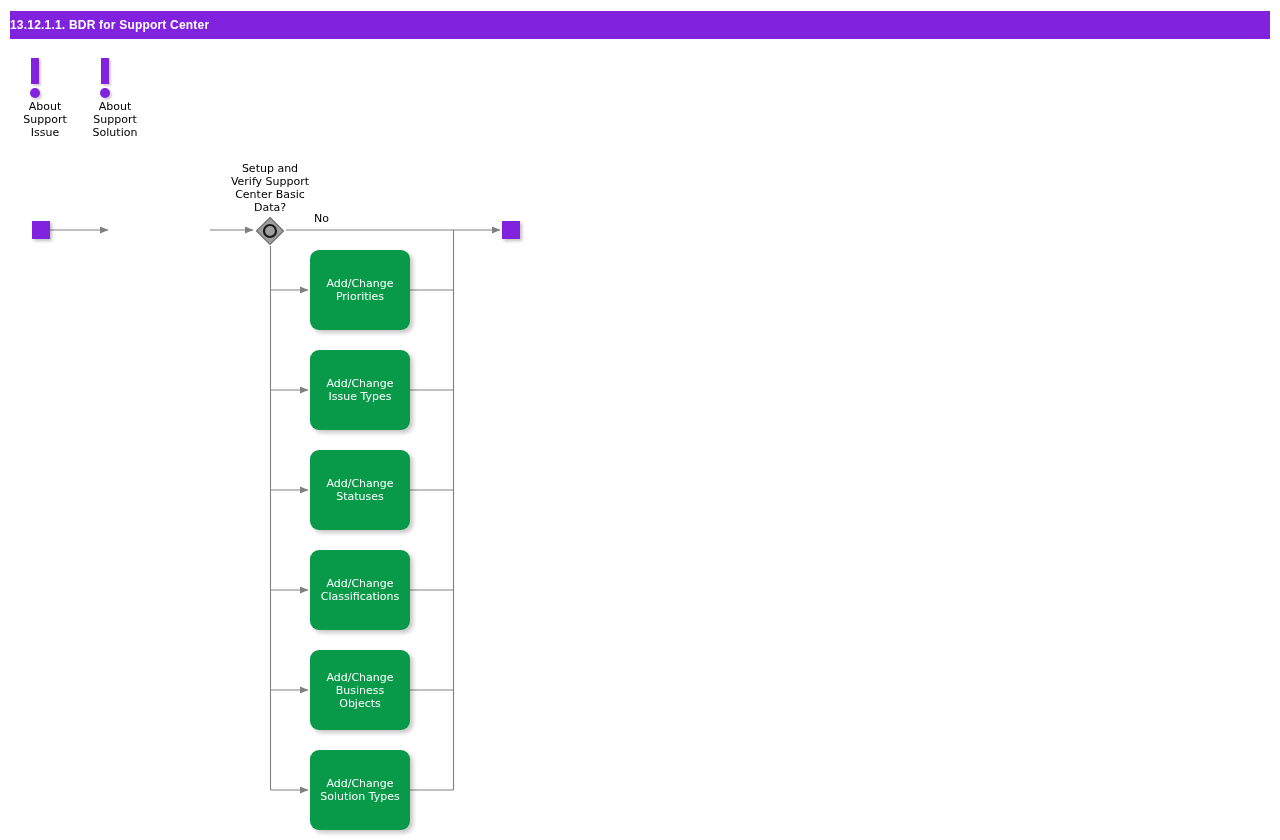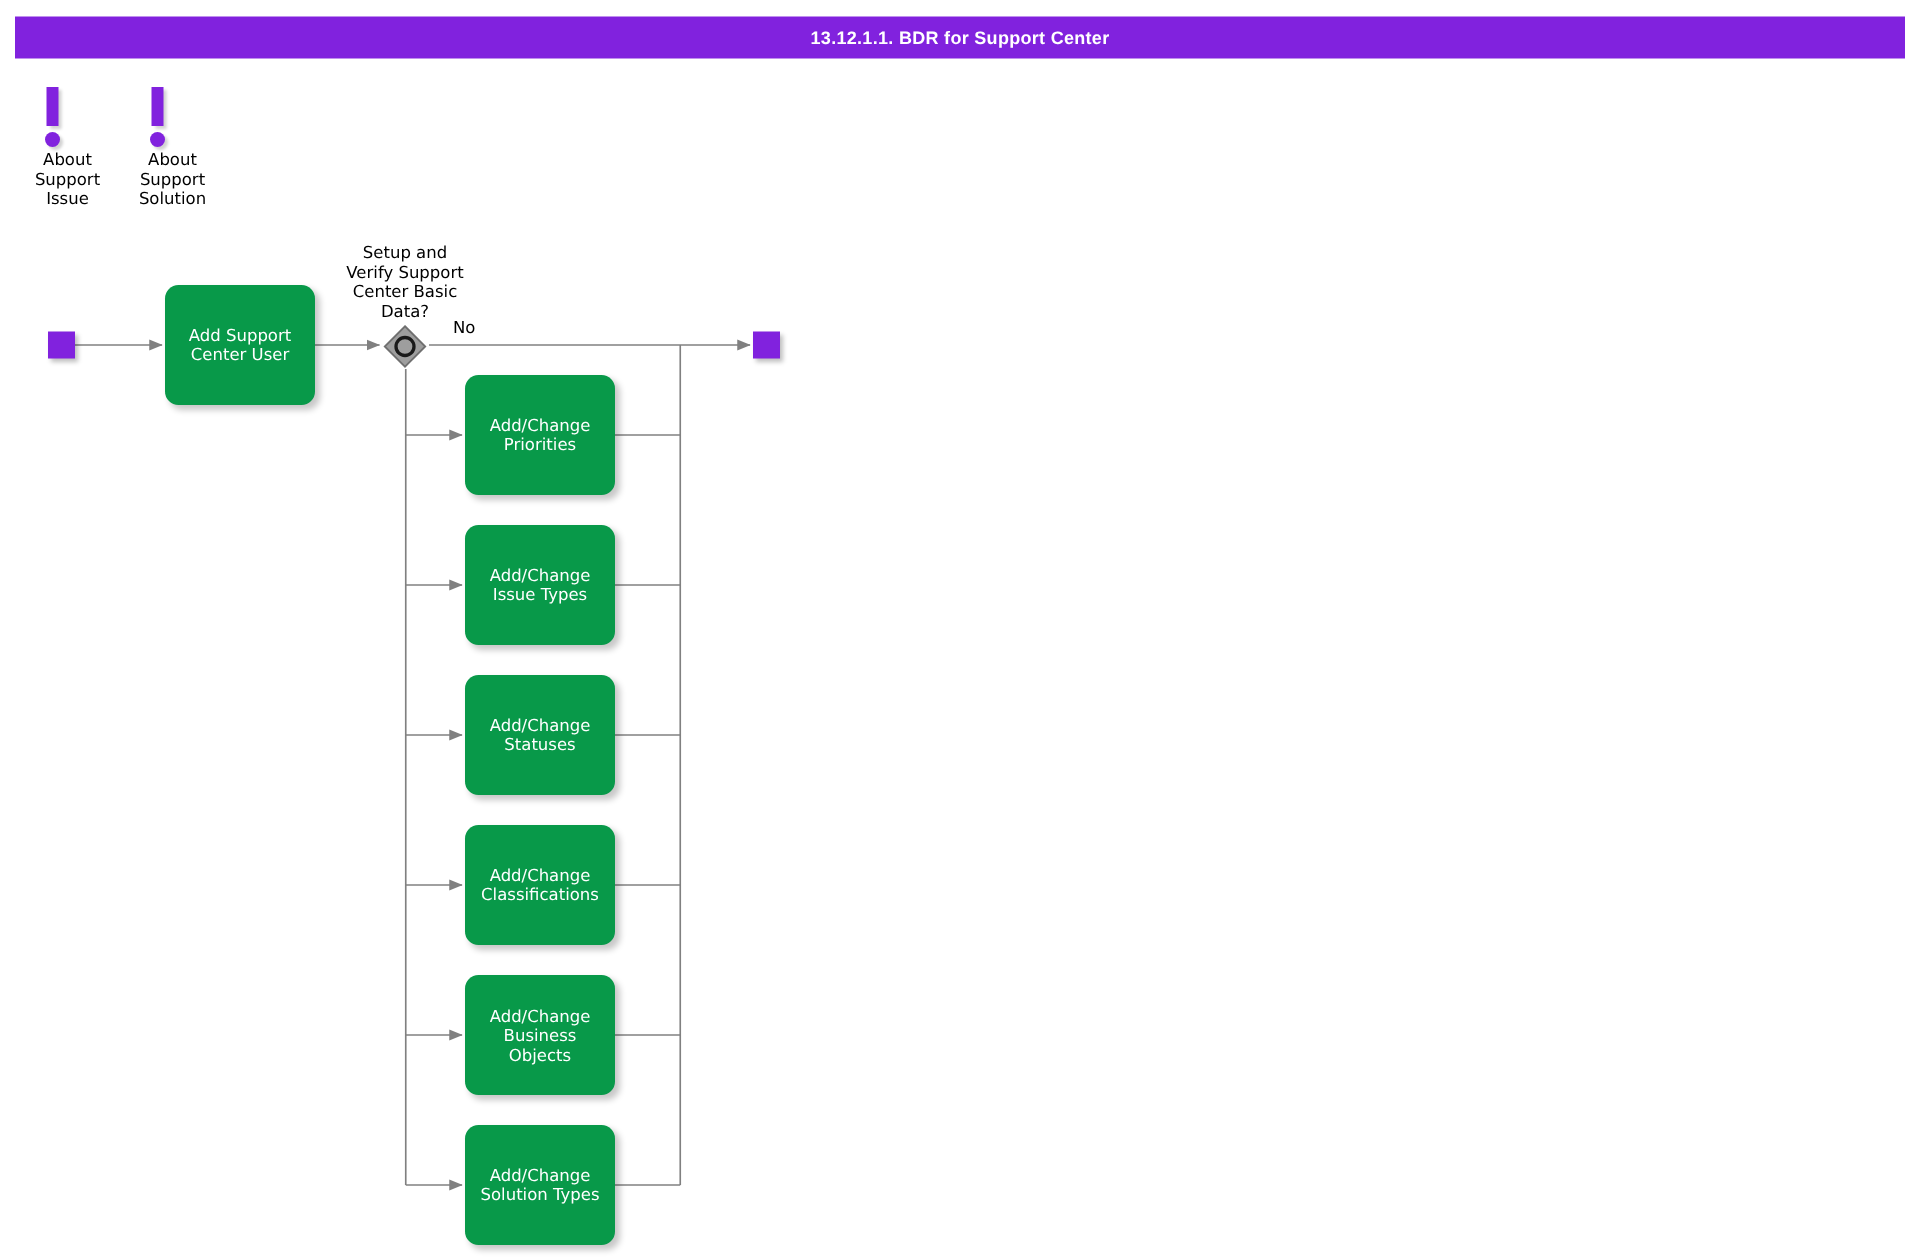--- a/index.html
+++ b/index.html
@@ -20,21 +20,20 @@
   
   #title-bar {
     position: absolute;
     left: 10px;
     top: 11px;
     width: 1260px;
     height: 28px;
     background: #8122de;
     display: flex;
     align-items: center;
-    justify-content: center;
   }
   #title-bar .title-text {
     color: #ffffff;
     font-size: 12px;
     font-weight: bold;
     font-family: "Liberation Sans", sans-serif;
     letter-spacing: 0.2px;
   }
 
   
@@ -211,24 +210,20 @@
         <div class="dot"></div>
     </div>
     <div class="note-label">About
 Support
 Solution</div>
   </div>
 
   <div class="terminal" style="left:32px; top:221px;"></div>
   <div class="terminal" style="left:502px; top:221px;"></div>
 
-  <div class="process" style="left:110px; top:190px; width:100px; height:80px;">
-    <span class="proc-label">Add Support
-Center User</span>
-  </div>
 
   <div class="gateway" style="left:255px; top:216px;">
     <div class="gw-label">Setup and
 Verify Support
 Center Basic
 Data?</div>
     <svg width="30" height="30" viewBox="0 0 30 30" xmlns="http://www.w3.org/2000/svg">
       <polygon points="15,1.5 28.5,15 15,28.5 1.5,15" fill="#9e9e9e" stroke="#6f6f6f" stroke-width="1.2"></polygon>
       <circle cx="15" cy="15" r="6" fill="none" stroke="#1a1a1a" stroke-width="2.2"></circle>
     </svg>
@@ -258,15 +253,15 @@
     <span class="proc-label">Add/Change
 Business
 Objects</span>
   </div>
 
   <div class="process" style="left:310px; top:750px; width:100px; height:80px;">
     <span class="proc-label">Add/Change
 Solution Types</span>
   </div>
 
-  <div class="edge-label" style="left:302px; top:212px;">No</div>
+  <div class="edge-label" style="left:314px; top:212px;">No</div>
 
 </div>
 
 </body></html>

